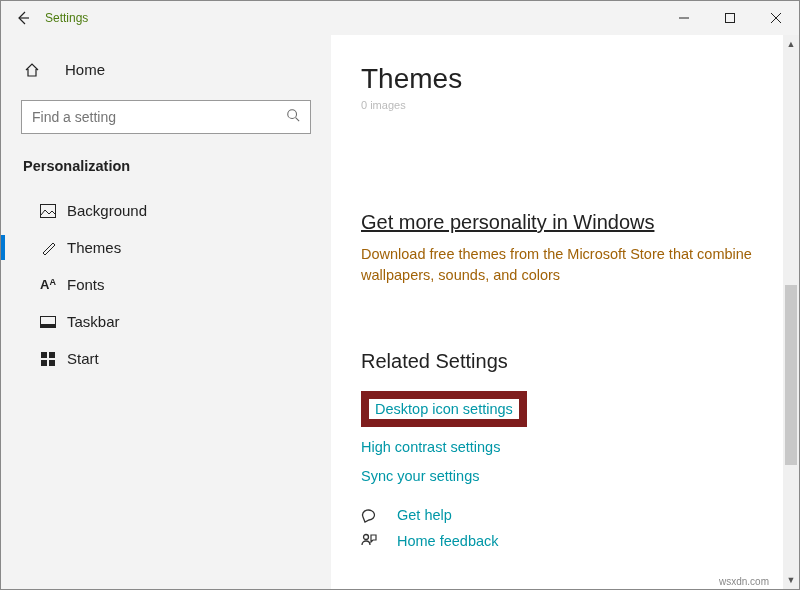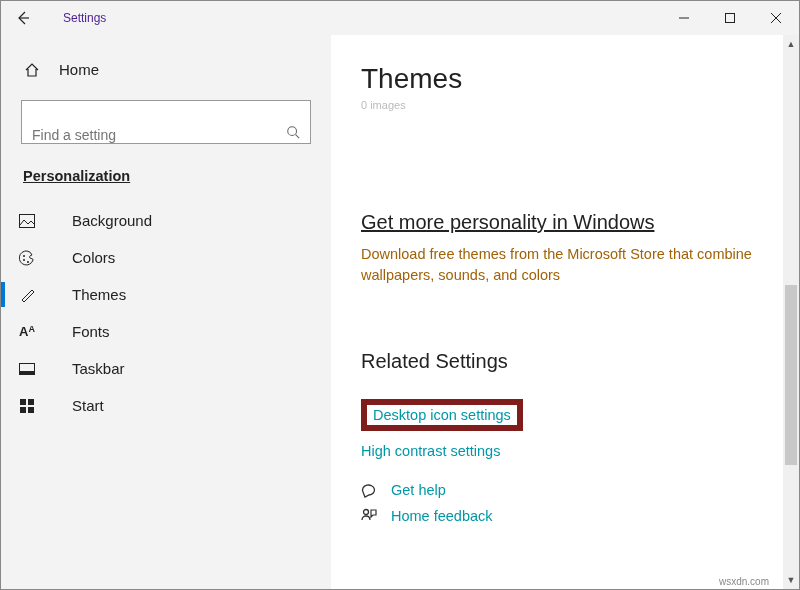--- a/index.html
+++ b/index.html
@@ -1,43 +1,43 @@
 <!DOCTYPE html>
 <html><head>
   <meta charset="utf-8">
   <style>
     * { margin: 0; padding: 0; box-sizing: border-box; font-family: "Segoe UI", Arial, sans-serif; }
     body { width: 800px; height: 590px; background: #fff; border: 1px solid #888; position: relative; overflow: hidden; }
 
     .titlebar { height: 34px; display: flex; align-items: center; background: #f3f3f3; }
     .back-btn { width: 44px; height: 34px; display: flex; align-items: center; justify-content: center; }
-    .title-text { font-size: 12px; color: #4c1d95; margin-left: 18px; }
+    .title-text { font-size: 12px; color: #4d7c0f; }
     .win-controls { margin-left: auto; display: flex; }
     .win-btn { width: 46px; height: 34px; display: flex; align-items: center; justify-content: center; color: #222; }
 
     .content { display: flex; height: calc(100% - 34px); }
     .sidebar { width: 330px; background: #f3f3f3; padding-top: 18px; }
-    .home-item { display: flex; align-items: center; gap: 18px; padding: 8px 0 8px 22px; font-size: 15px; color: #222; }
+    .home-item { display: flex; align-items: center; gap: 24px; padding: 8px 0 8px 22px; font-size: 15px; color: #222; }
     .search-row { margin: 14px 20px 18px 20px; }
-    .search-box { width: 100%; height: 44px; border: 1px solid #999; background: #fff; display: flex; align-items: flex-end; padding: 0 10px; }
+    .search-box { width: 100%; height: 34px; border: 1px solid #999; background: #fff; display: flex; align-items: center; padding: 0 10px; }
     .search-input { flex: 1; border: none; outline: none; font-size: 14px; color: #666; background: transparent; }
-    .category-title { font-size: 14.5px; font-weight: 600; color: #222; padding: 6px 0 18px 22px; text-decoration: underline; }
-    .nav-item { display: flex; align-items: center; gap: 36px; padding: 10px 0 10px 17px; font-size: 15px; color: #222; position: relative; }
+    .category-title { font-size: 14.5px; font-weight: 600; color: #222; padding: 6px 0 18px 22px; }
+    .nav-item { display: flex; align-items: center; gap: 10px; padding: 10px 0 10px 38px; font-size: 15px; color: #222; position: relative; }
     .nav-item.active::before { content: ""; position: absolute; left: 0; top: 6px; bottom: 6px; width: 4px; background: #0078d4; }
     .nav-icon { width: 18px; display: flex; justify-content: center; color: #222; }
 
     .main { flex: 1; padding: 28px 30px 0 30px; position: relative; overflow: hidden; }
     .page-heading { font-size: 28px; font-weight: 400; color: #222; margin-bottom: 0px; }
     .sub-faded { font-size: 11px; color: #bbb; margin-top: 4px; }
     .section-heading { font-size: 20px; color: #222; margin-top: 100px; text-decoration: underline; }
     .section-body { font-size: 14.5px; color: #a16207; margin-top: 10px; line-height: 1.45; max-width: 420px; }
-    .related-heading { font-size: 20px; color: #222; margin-top: 64px; margin-bottom: 24px; }
+    .related-heading { font-size: 20px; color: #222; margin-top: 64px; margin-bottom: 10px; }
     .link { font-size: 14.5px; color: #0097a7; display: inline-block; margin-top: 12px; }
-    .link.boxed { border: 6px solid #7f1d1d; padding: 2px 6px; margin-top: 2px; }
-    .help-row { display: flex; align-items: center; gap: 12px; margin-top: 22px; }
+    .link.boxed { border: 8px solid #7f1d1d; padding: 2px 6px; margin-top: 8px; }
+    .help-row { display: flex; align-items: center; gap: 18px; margin-top: 22px; }
     .help-row .link { margin-top: 0; }
     .help-icon { width: 18px; color: #333; display:flex; }
 
     .scrollbar { position: absolute; right: 0; top: 0; bottom: 0; width: 16px; background: #f0f0f0; }
     .sb-arrow { height: 18px; display: flex; align-items: center; justify-content: center; font-size: 9px; color: #555; }
     .sb-thumb { position: absolute; left: 2px; right: 2px; top: 250px; height: 180px; background: #c8c8c8; }
 
     .watermark { position: absolute; bottom: 2px; right: 30px; font-size: 10px; color: #888; }
   </style>
 </head>
@@ -94,31 +94,20 @@
 
     <div class="nav-item">
       <span class="nav-icon">
           <svg width="16" height="14" viewBox="0 0 16 14">
             <rect x="0.5" y="0.5" width="15" height="13" stroke="#222" fill="none"></rect>
             <path d="M1 11 L5 6 L9 10 L12 7 L15 10" stroke="#222" fill="none"></path>
           </svg>
         </span>
       <span>Background</span>
     </div>
-    <div class="nav-item">
-      <span class="nav-icon">
-          <svg width="16" height="16" viewBox="0 0 16 16">
-            <path d="M8 1 A7 7 0 1 0 14 10 C14 8 12 9 11 8 C10 7 11 5 13 5 A6 6 0 0 0 8 1 Z" stroke="#222" fill="none" stroke-width="1"></path>
-            <circle cx="5" cy="6" r="1" fill="#222"></circle>
-            <circle cx="5" cy="10" r="1" fill="#222"></circle>
-            <circle cx="9" cy="12" r="1" fill="#222"></circle>
-          </svg>
-        </span>
-      <span>Colors</span>
-    </div>
     <div class="nav-item active">
       <span class="nav-icon">
           <svg width="16" height="16" viewBox="0 0 16 16">
             <path d="M3 13 L6 10 L13 3 L15 5 L8 12 L5 15 Z" stroke="#222" fill="none" stroke-width="1"></path>
           </svg>
         </span>
       <span>Themes</span>
     </div>
     <div class="nav-item">
       <span class="nav-icon" style="font-size:13px;font-weight:600;">A<span style="font-size:9px;">A</span></span>
@@ -149,20 +138,21 @@
   <div class="main">
     <div class="page-heading">Themes</div>
     <div class="sub-faded">0 images</div>
 
     <div class="section-heading">Get more personality in Windows</div>
     <div class="section-body">Download free themes from the Microsoft Store that combine wallpapers, sounds, and colors</div>
 
     <div class="related-heading">Related Settings</div>
     <a class="link boxed">Desktop icon settings</a><br>
     <a class="link">High contrast settings</a><br>
+    <a class="link">Sync your settings</a>
 
     <div class="help-row">
       <span class="help-icon">
           <svg width="16" height="16" viewBox="0 0 16 16">
             <path d="M2 10 A6 5 0 1 1 8 13 L4 15 Z" stroke="#333" fill="none" stroke-width="1.3"></path>
           </svg>
         </span>
       <a class="link">Get help</a>
     </div>
     <div class="help-row" style="margin-top:10px;">

